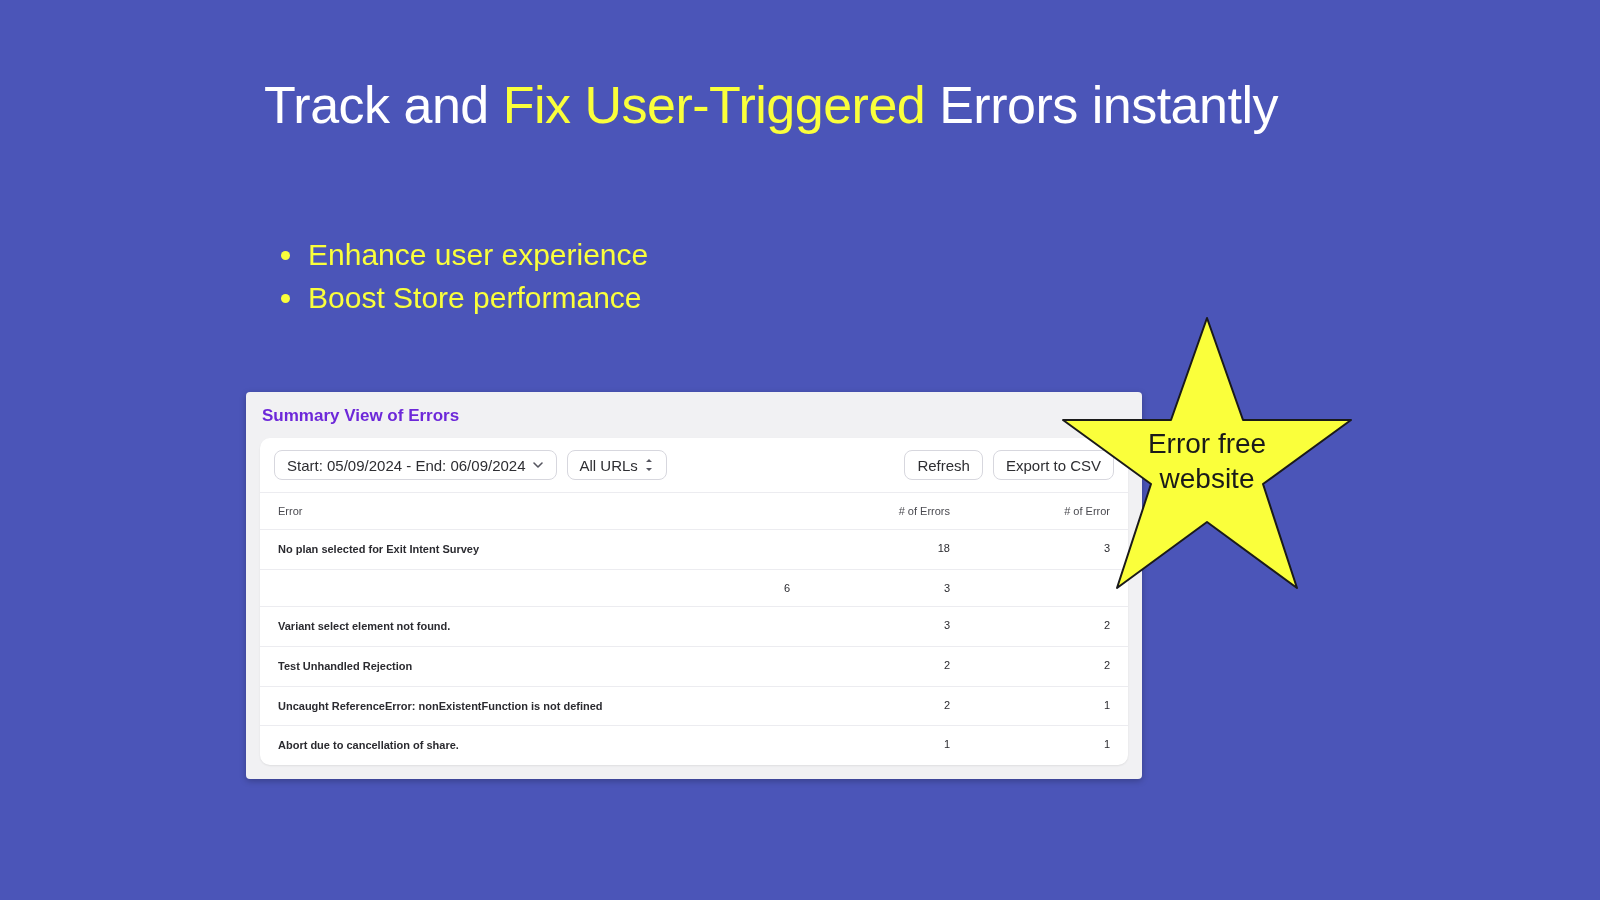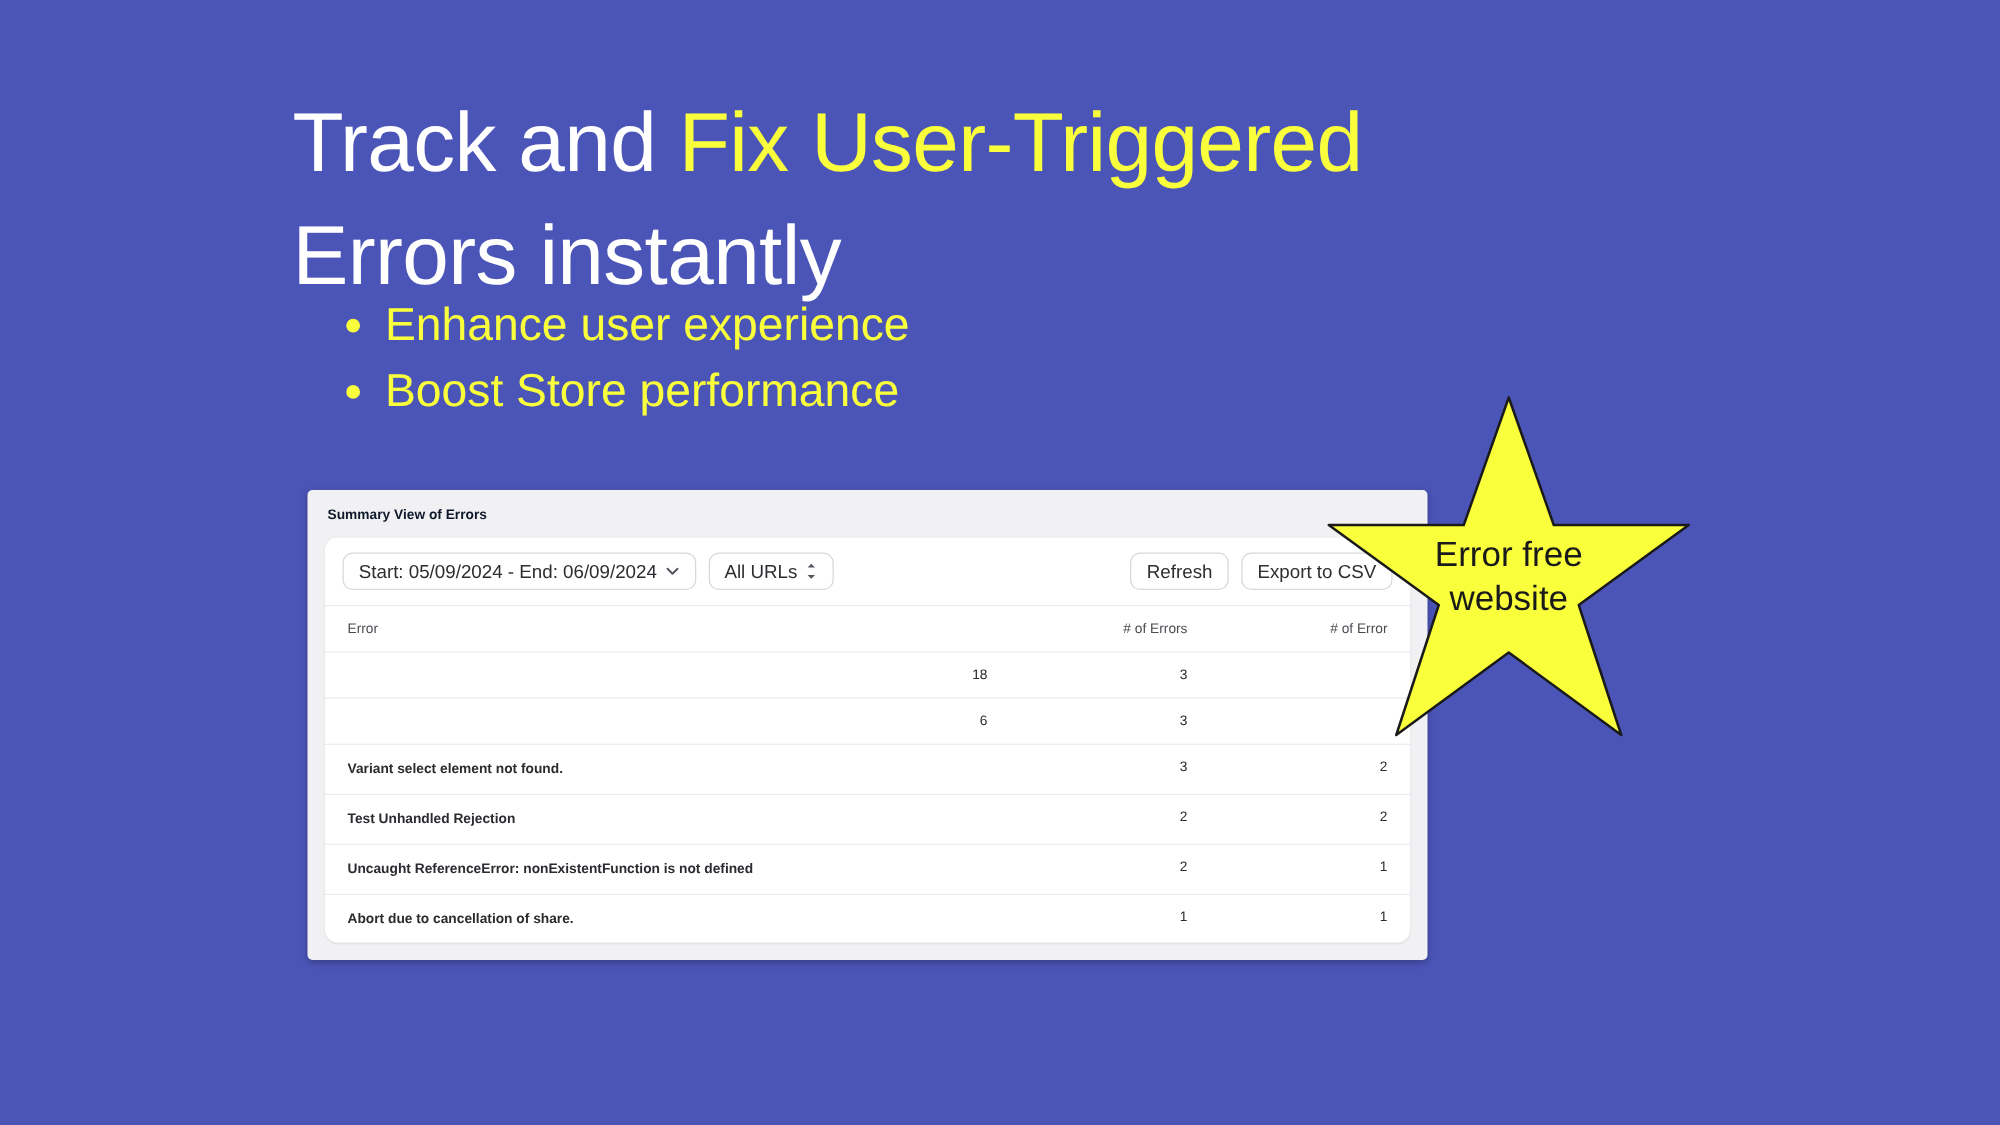--- a/index.html
+++ b/index.html
@@ -4,56 +4,56 @@
 <style>
   * { box-sizing: border-box; margin: 0; padding: 0; }
   html, body { width: 1600px; height: 900px; overflow: hidden; }
   body {
     background: #4b55b8;
     font-family: -apple-system, BlinkMacSystemFont, "Segoe UI", Helvetica, Arial, sans-serif;
     position: relative;
   }
   .headline {
     position: absolute;
-    left: 234px;
+    left: 264px;
     top: 70px;
     width: 1040px;
     color: #ffffff;
-    font-size: 67px;
+    font-size: 52px;
     font-weight: 400;
     line-height: 1.35;
     letter-spacing: -0.5px;
   }
   .headline .hl-accent { color: #faff3b; }
   .bullets {
     position: absolute;
     left: 278px;
     top: 234px;
     color: #faff3b;
-    font-size: 37px;
+    font-size: 30px;
     line-height: 1.42;
     list-style: disc;
     padding-left: 28px;
   }
   .bullets li { padding-left: 2px; }
 
   .panel {
     position: absolute;
     left: 246px;
     top: 392px;
     width: 896px;
     background: #f1f1f3;
     border-radius: 4px;
     box-shadow: 0 2px 6px rgba(0,0,0,0.25);
     padding: 0 0 6px 0;
   }
   .panel-title {
-    font-size: 11px;
+    font-size: 17px;
     font-weight: 700;
-    color: #0f172a;
+    color: #6d28d9;
     padding: 14px 16px 12px 16px;
   }
   .card {
     background: #ffffff;
     margin: 0 14px 8px 14px;
     border-radius: 10px;
     box-shadow: 0 1px 2px rgba(0,0,0,0.08);
     overflow: hidden;
   }
   .toolbar {
@@ -159,20 +159,21 @@
       <button class="pill">Export to CSV</button>
     </div>
 
     <div class="thead">
       <div class="col-err">Error</div>
       <div class="col-n"># of Errors</div>
       <div class="col-u"># of Error</div>
     </div>
 
     <div class="trow">
+      <div class="col-err">No plan selected for Exit Intent Survey</div>
       <div class="col-n">18</div>
       <div class="col-u">3</div>
     </div>
     <div class="trow">
       <div class="col-n">6</div>
       <div class="col-u">3</div>
     </div>
     <div class="trow">
       <div class="col-err">Variant select element not found.</div>
       <div class="col-n">3</div>

